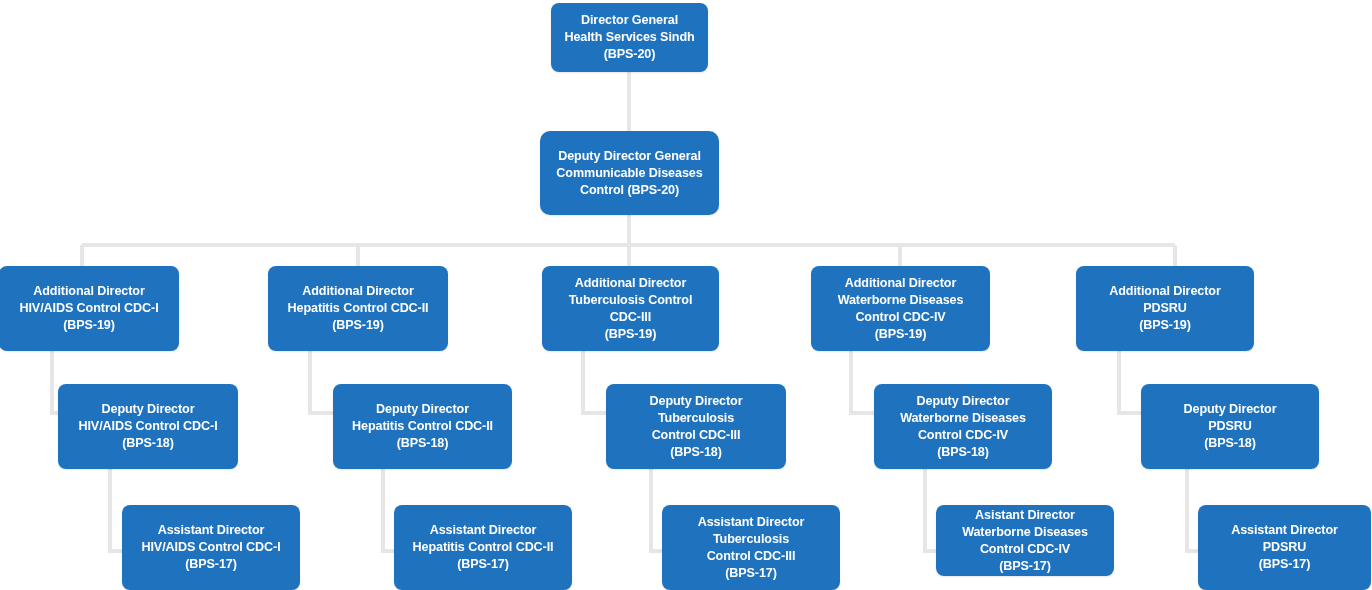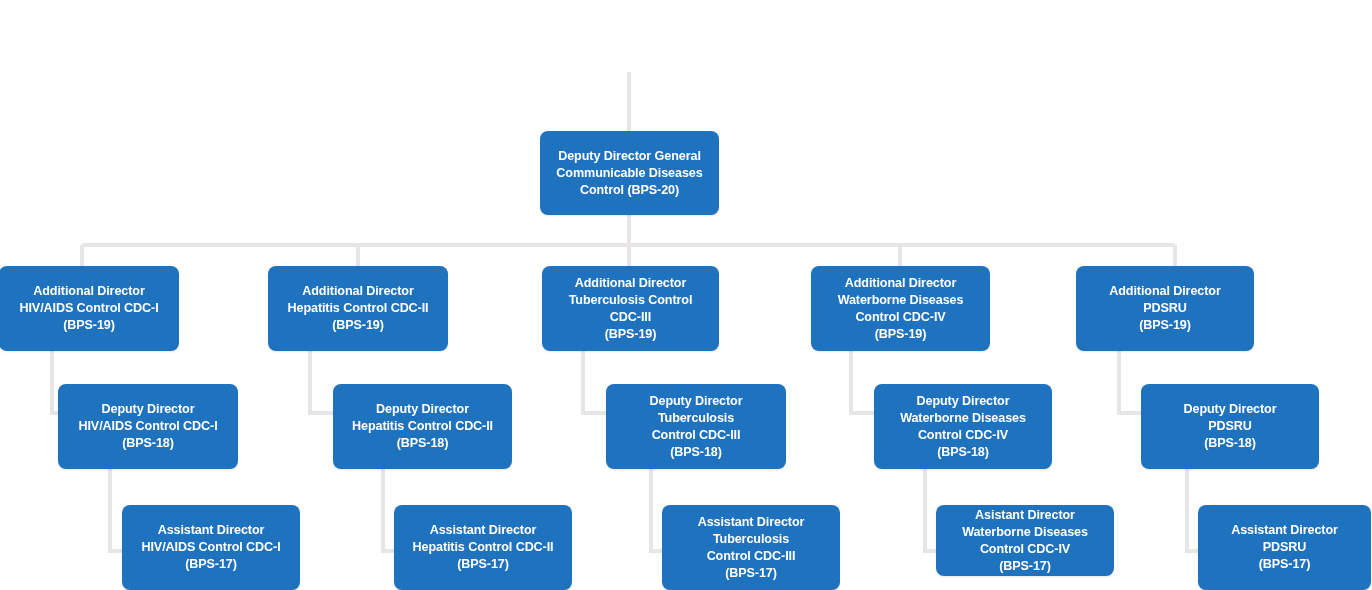--- a/index.html
+++ b/index.html
@@ -79,22 +79,27 @@
       <path d="M 1119 350 L 1119 413 L 1141 413"></path>
 
       <path d="M 110 468 L 110 551 L 122 551"></path>
       <path d="M 383 468 L 383 551 L 394 551"></path>
       <path d="M 651 468 L 651 551 L 662 551"></path>
       <path d="M 925 468 L 925 551 L 936 551"></path>
       <path d="M 1187 468 L 1187 551 L 1198 551"></path>
     </g>
   </svg>
 
+  <div class="node lvl1" style="left: 551px; top: 3px; width: 157px; height: 69px; background: rgb(31, 114, 190); color: rgb(255, 255, 255);">
+    <span class="label">Director General
+Health Services Sindh
+(BPS-20)</span>
+  </div>
 
-  <div class="node" style="left: 540px; top: 131px; width: 179px; height: 84px; background: rgb(31, 114, 190); color: rgb(255, 255, 255);">
+  <div class="node" style="left: 540px; top: 131px; width: 179px; height: 84px; background: rgb(31, 114, 190); color: rgb(255, 255, 255); border-radius: 10px;">
     <span class="label">Deputy Director General
 Communicable Diseases
 Control (BPS-20)</span>
   </div>
 
   <div class="node" style="left: -1px; top: 266px; width: 180px; height: 85px; background: rgb(31, 114, 190); color: rgb(255, 255, 255);">
     <span class="label">Additional Director
 HIV/AIDS Control CDC-I
 (BPS-19)</span>
   </div>

